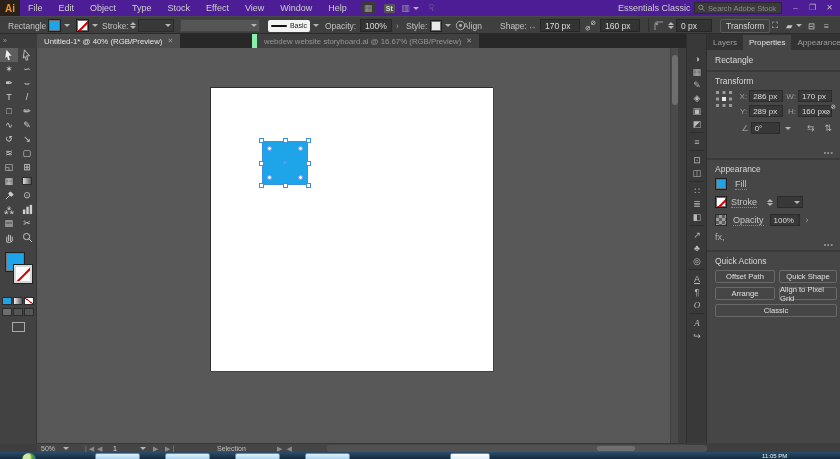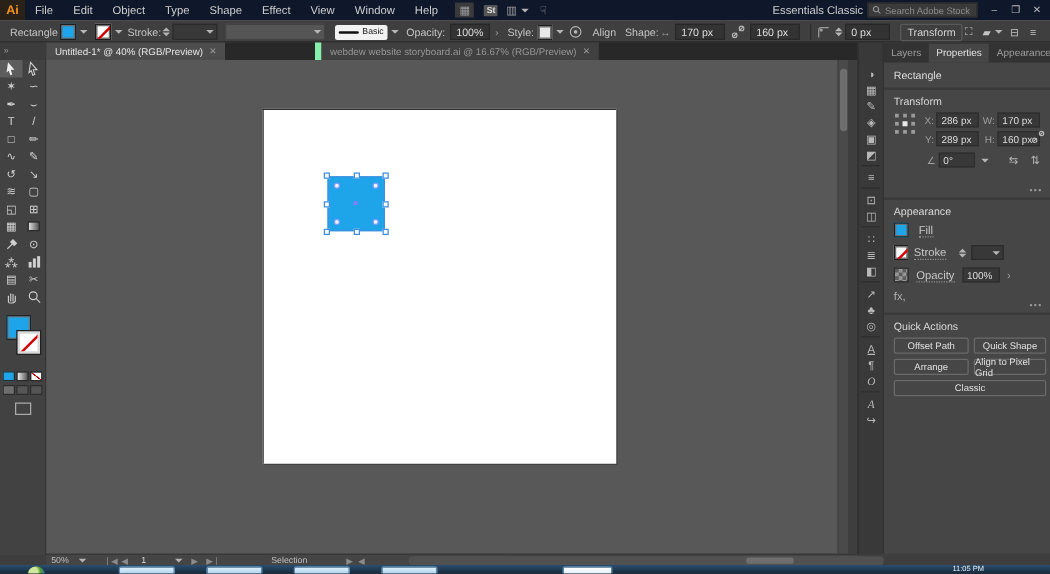--- a/index.html
+++ b/index.html
@@ -1,21 +1,21 @@
 <!DOCTYPE html>
 <html><head>
 <meta charset="utf-8">
 <style>
   *{box-sizing:border-box;margin:0;padding:0}
   body{margin:0;background:#111;font-family:"Liberation Sans",sans-serif}
   #app{position:relative;width:840px;height:459px;background:#3e3e3e;overflow:hidden;
        font-family:"Liberation Sans",sans-serif;font-size:9px;color:#c8c8c8;user-select:none}
 
   
-  .menubar{position:absolute;top:0;left:0;width:840px;height:16px;background:#0f172a;display:flex;align-items:center}
+  .menubar{position:absolute;top:0;left:0;width:840px;height:16px;background:#4c1d95;display:flex;align-items:center}
   .logo{width:20px;height:16px;background:#2a2118;color:#f7921e;font-weight:bold;font-size:10px;
         display:flex;align-items:center;justify-content:center}
   .mi{padding:0 8px;line-height:16px;color:#cfcfcf;font-size:9px}
   .appicon{width:15px;height:12px;margin-left:6px;display:flex;align-items:center;justify-content:center;
            color:#9a9a9a;font-size:9px}
   .stock{background:#555;color:#ddd;font-size:7px;font-weight:bold;padding:1px 2px;border-radius:1px}
   .ws-switch{position:absolute;left:612px;top:1px;height:14px;display:flex;align-items:center;gap:4px;
              color:#cfcfcf;padding:0 6px}
   .searchbox{position:absolute;left:694px;top:2px;width:88px;height:12px;background:#3a3a3a;border:1px solid #2a2a2a;
              display:flex;align-items:center;gap:3px;padding:0 3px}
@@ -139,21 +139,21 @@
 <body>
 
 <div id="app">
 
   <div class="menubar">
     <span class="logo">Ai</span>
     <span class="mi">File</span>
     <span class="mi">Edit</span>
     <span class="mi">Object</span>
     <span class="mi">Type</span>
-    <span class="mi">Shape</span>
+    <span class="mi">Stock</span>
     <span class="mi">Effect</span>
     <span class="mi">View</span>
     <span class="mi">Window</span>
     <span class="mi">Help</span>
     <span class="appicon" style="background:#3a3a3a">▦</span>
     <span class="appicon">
         <span class="stock">St</span>
       </span>
     <span class="appicon">▥<span class="chev"></span></span>
     <span class="appicon">☟</span>
@@ -225,21 +225,21 @@
       <span class="swatch" style="background:#e8e8e8;width:12px;height:12px"></span>
       <span class="chev"></span>
     </span>
     <span class="item" style="left:455px">
       <svg width="11" height="11" viewBox="0 0 12 12">
           <circle cx="6" cy="6" r="4.6" fill="none" stroke="#b5b5b5"></circle>
           <circle cx="6" cy="6" r="1.6" fill="#b5b5b5"></circle>
         </svg>
     </span>
 
-    <span class="item" style="left:474px">Align</span>
+    <span class="item" style="left:463px">Align</span>
     <span class="item" style="left:500px">Shape:</span>
     <span class="item" style="left:528px;color:#9a9a9a">↔</span>
     <span class="item" style="left:540px">
       <span class="fld" style="width:40px">170 px</span>
     </span>
     <span class="item" style="left:585px">
       <svg width="11" height="11" viewBox="0 0 12 12" fill="none" stroke="#b5b5b5">
         <path d="M2 10 L5 7"></path>
           <path d="M7 5 L10 2"></path>
           <circle cx="3" cy="9" r="2"></circle>

